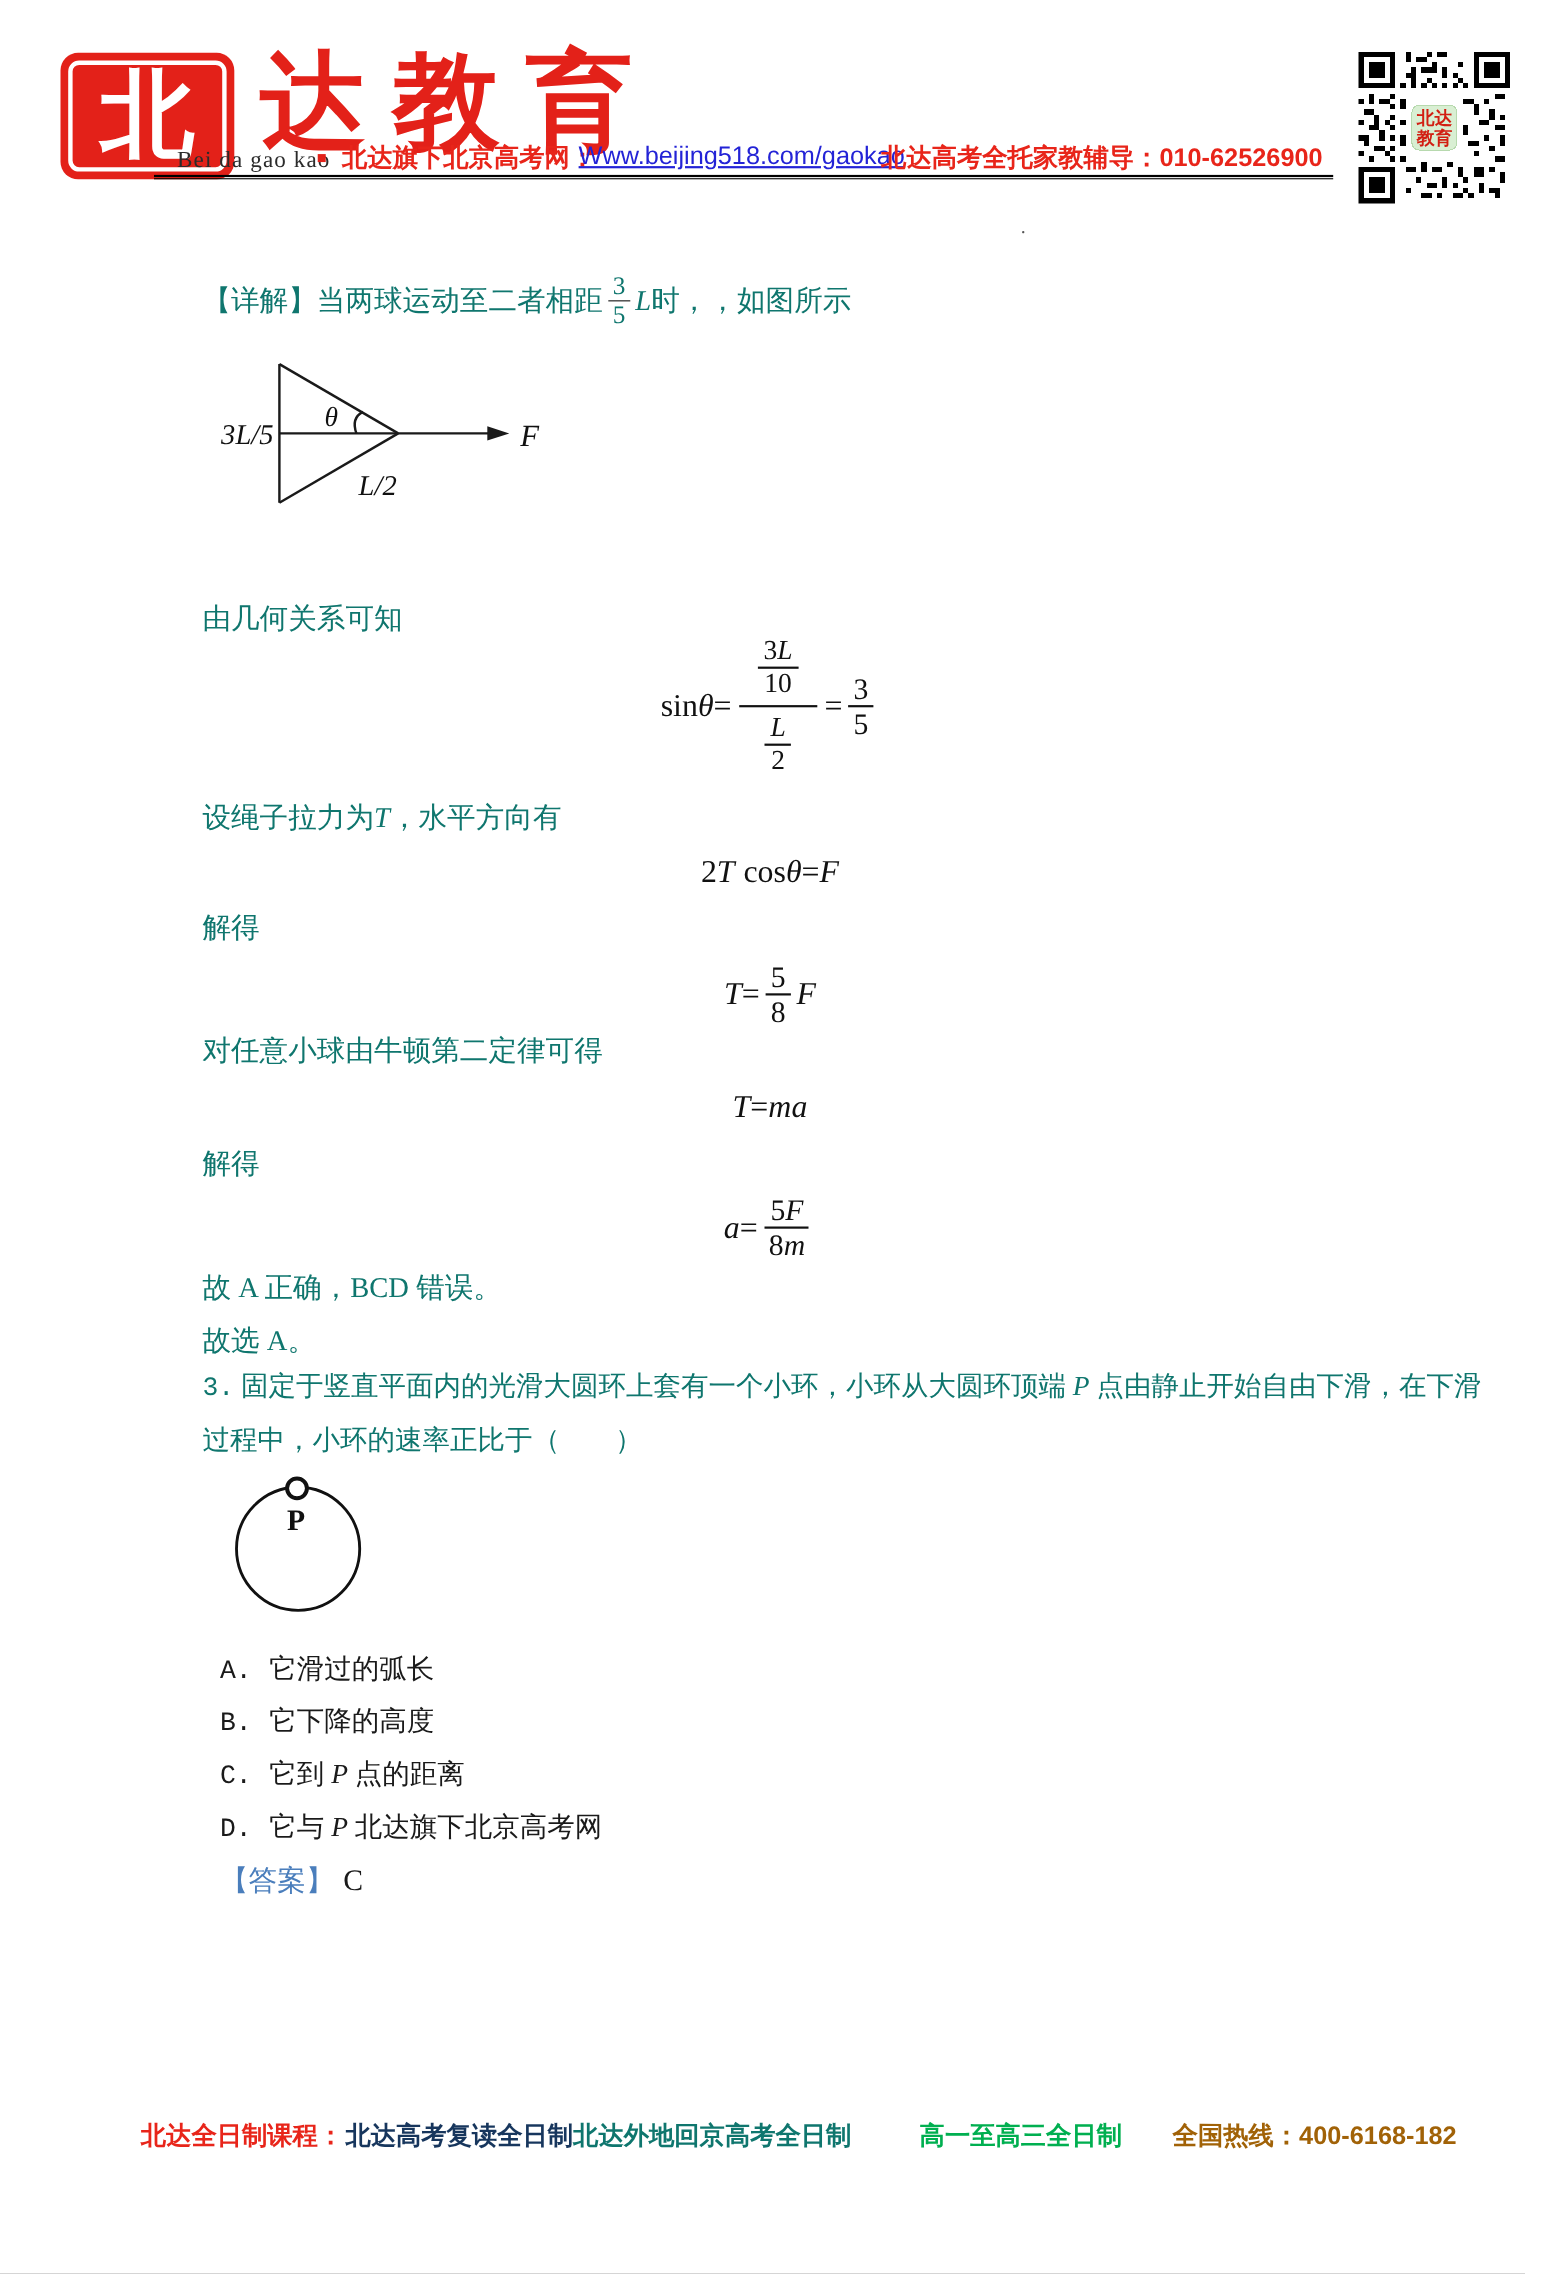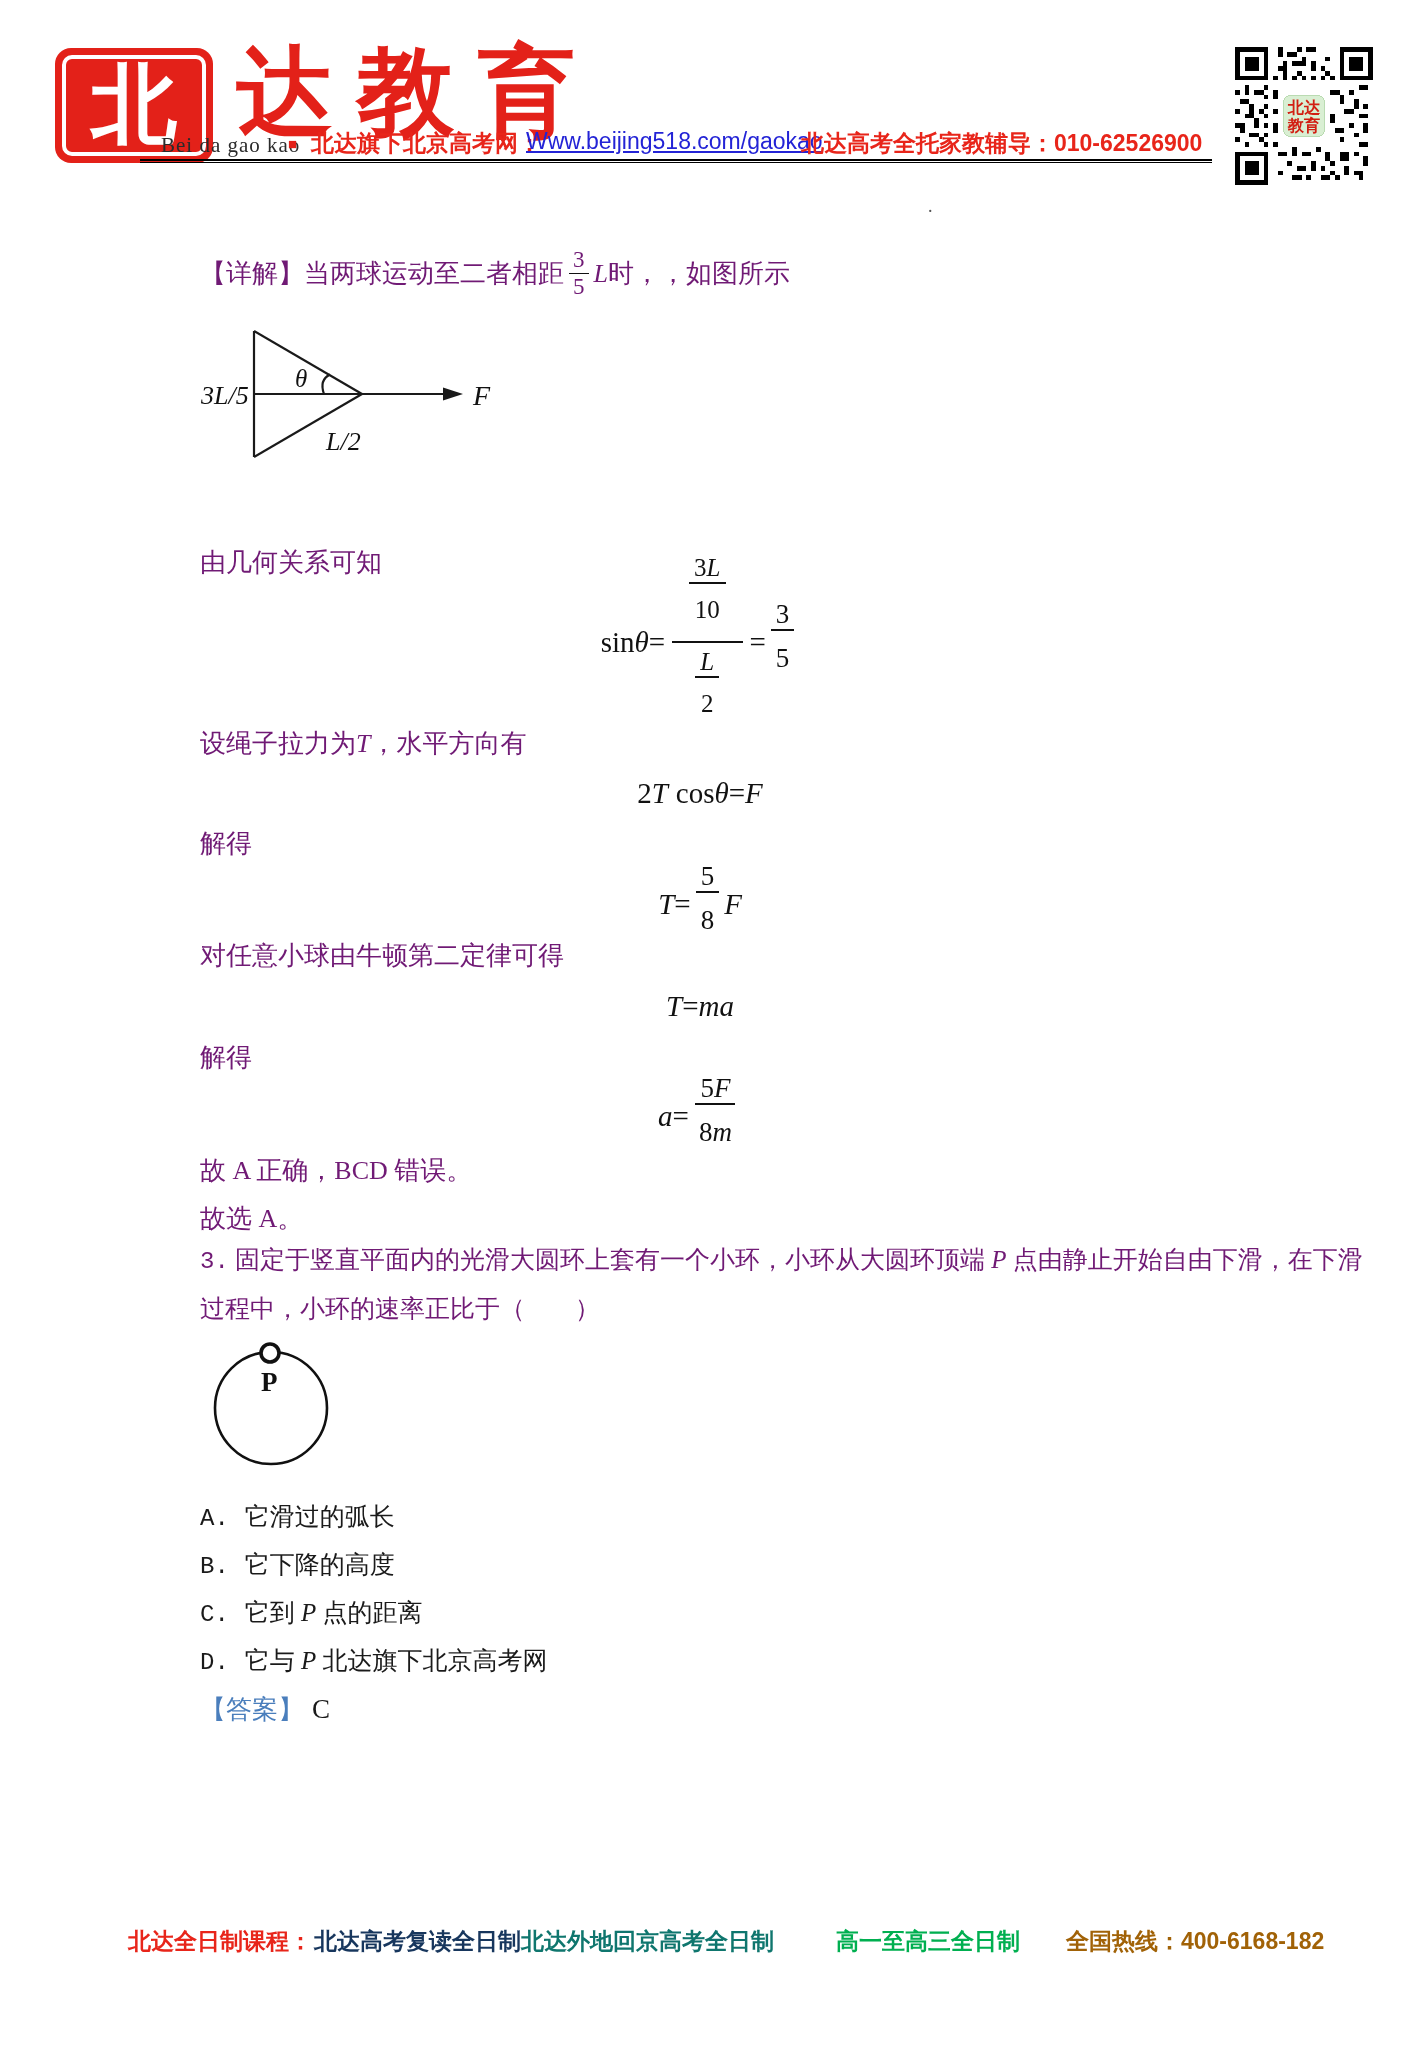--- a/index.html
+++ b/index.html
@@ -39,21 +39,21 @@
   .tutor { left:801px; top:128px; }
   .hdr-rule {
     left:140px; top:159px; width:1072px; height:4px;
     border-top:2.5px solid #000; border-bottom:1.5px solid #000;
   }
   .qr { left:1235px; top:47px; width:138px; height:138px; }
   .qr svg { width:100%; height:100%; }
   .stray-dot { left:928px; top:196px; font-size:18px; color:#555; }
 
   
-  .bodyline { left:200px; font-size:26px; color:#701a75; white-space:nowrap; }
+  .bodyline { left:184px; font-size:26px; color:#0f766e; white-space:nowrap; }
   .mono { font-family:"Liberation Mono","DejaVu Sans Mono",monospace; font-size:24px; }
   .it { font-style:italic; }
 
   
   .introrow { display:flex; align-items:center; }
   .ifrac {
     display:inline-flex; flex-direction:column; align-items:center;
     font-size:23px; line-height:1.15; margin:0 5px; vertical-align:middle;
   }
   .ifrac .n { border-bottom:1.8px solid #111; padding:0 4px; }
@@ -63,21 +63,21 @@
   .formula-row {
     left:200px; width:1000px; display:flex; justify-content:center; align-items:center;
   }
   .math { font-family:"Liberation Serif",serif; font-size:29px; color:#111; }
   .math .tok { margin:0 0; }
   .vfrac {
     display:inline-flex; flex-direction:column; align-items:center;
     line-height:1.12; margin:0 5px; font-size:27px;
   }
   .vfrac .n { border-bottom:2px solid #111; padding:0 5px; }
-  .vfrac .d { padding:12px 5px; }
+  .vfrac .d { padding:0 5px; }
   .bigfrac { display:inline-flex; flex-direction:column; align-items:center; margin:0 7px; }
   .bigfrac > .btop { border-bottom:2.2px solid #111; padding:2px 12px 5px; display:flex; }
   .bigfrac > .bbot { padding:5px 12px 2px; display:flex; justify-content:center; }
   .bigfrac .vfrac { font-size:25px; }
 
   
   .diagram svg { display:block; }
   svg text.dlabel { font-family:"Liberation Serif",serif; fill:#111; }
 
   

